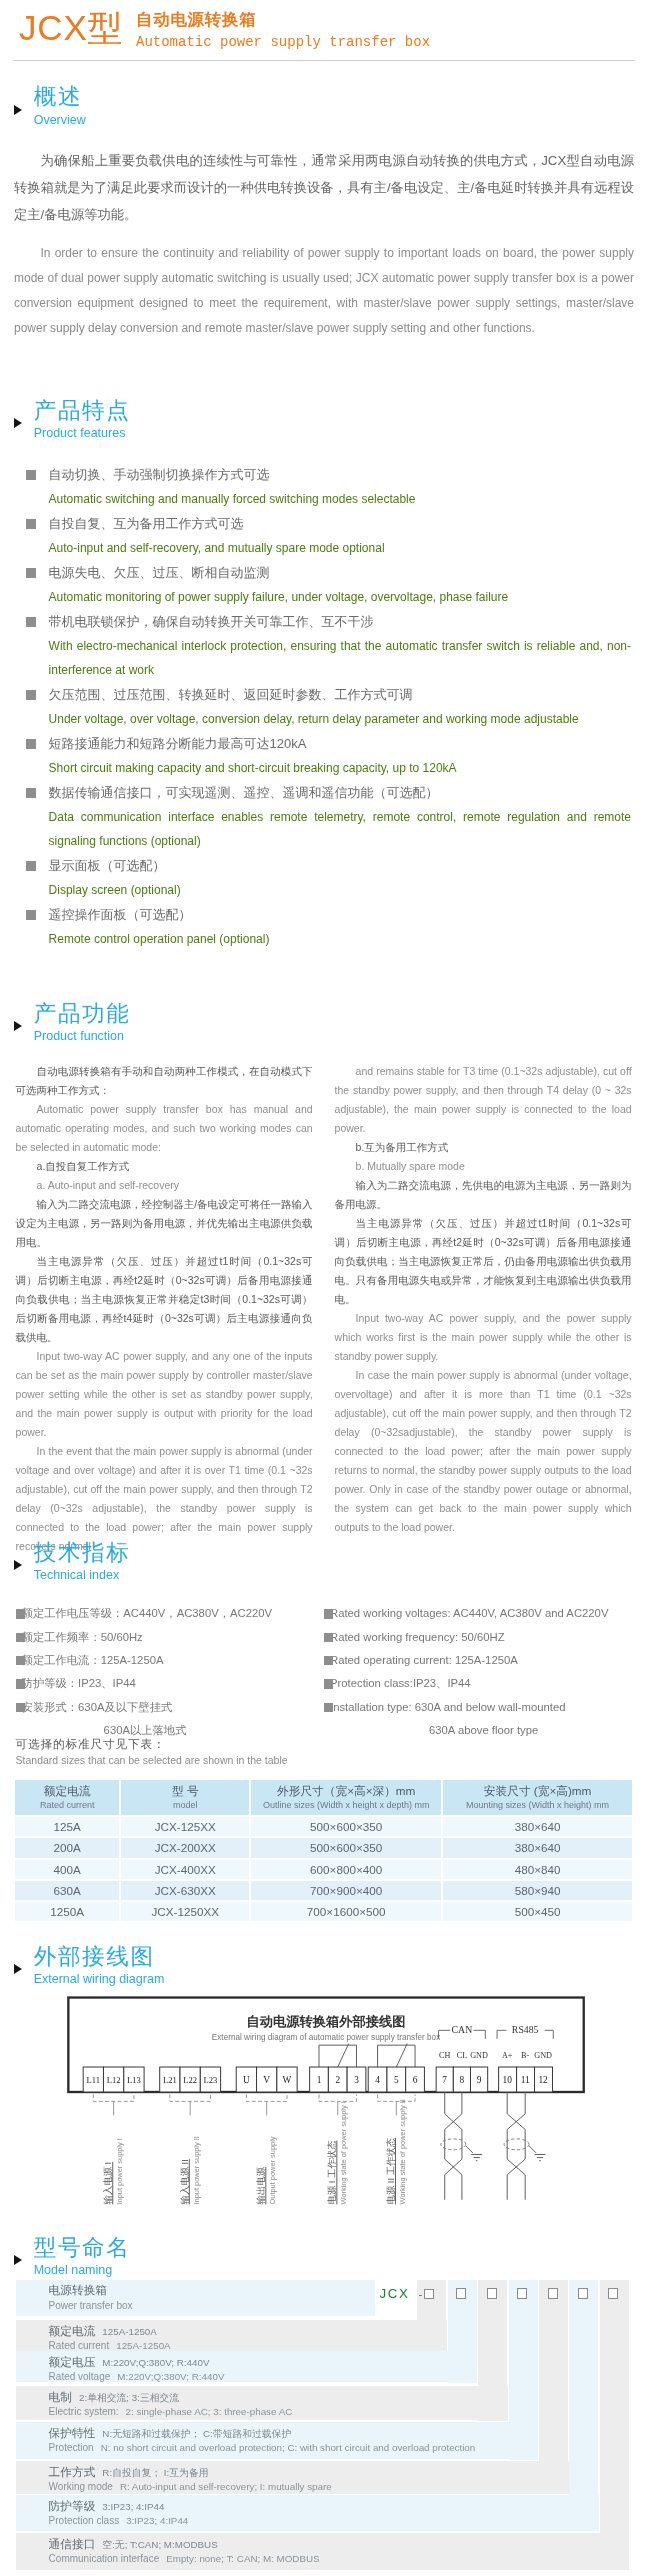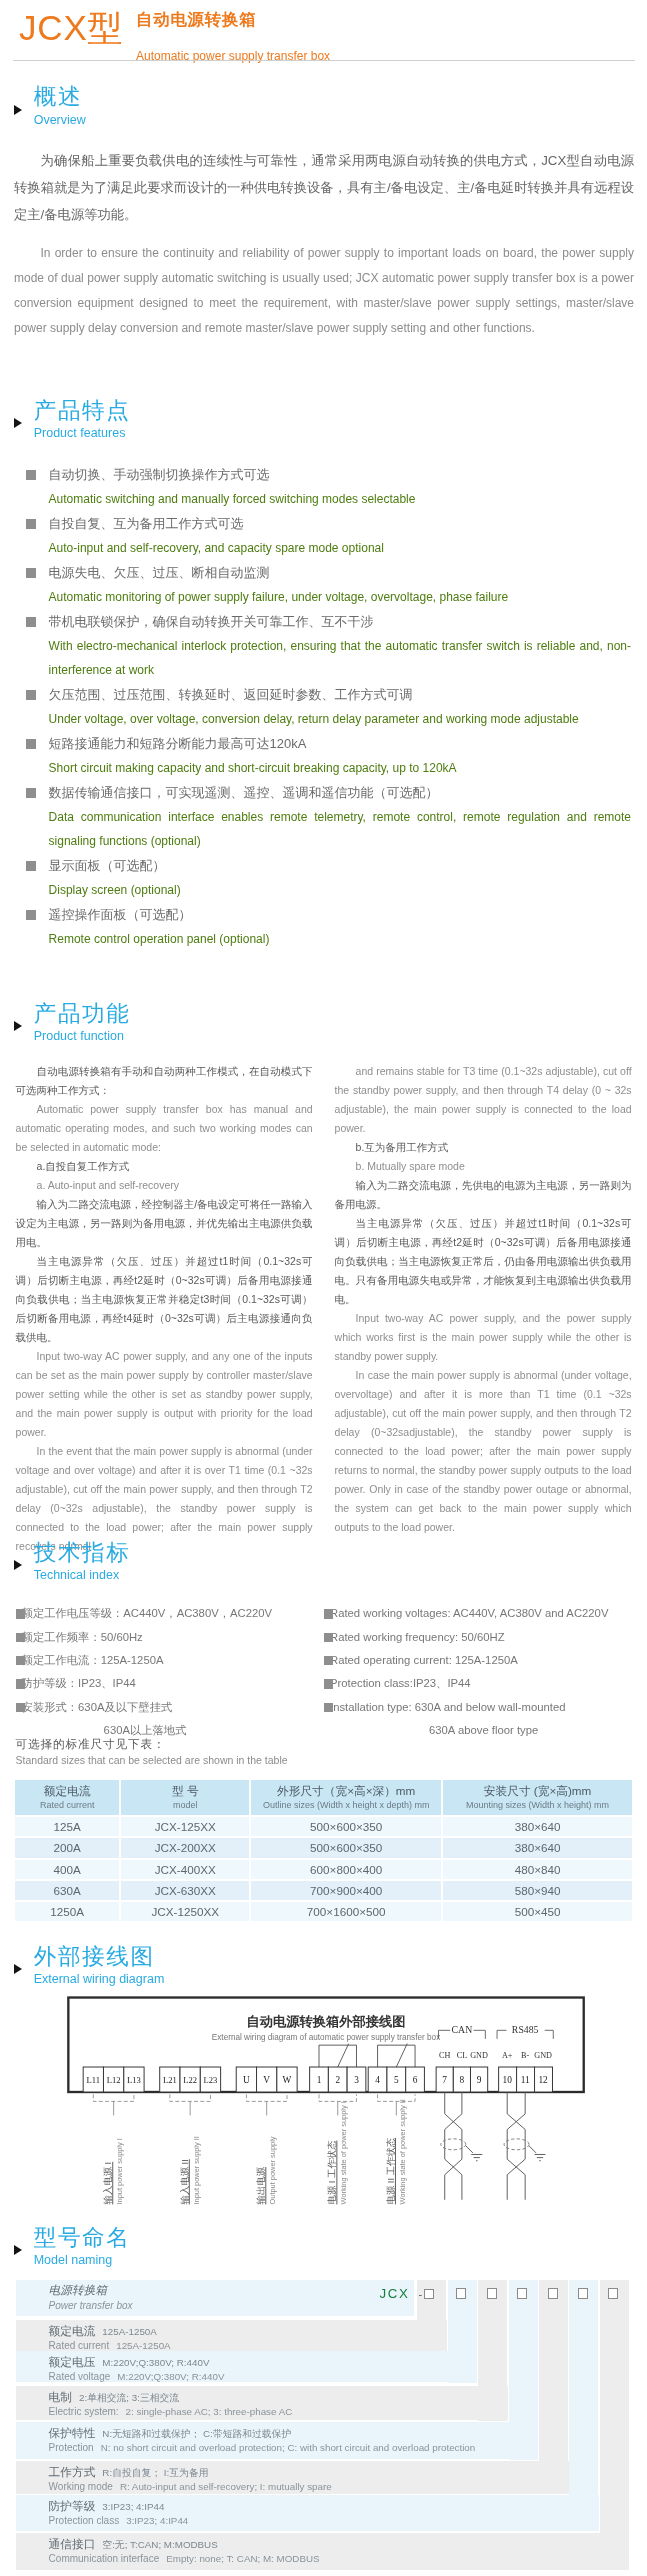--- a/index.html
+++ b/index.html
@@ -7,21 +7,21 @@
     width:648px; height:2576px; position:relative; overflow:hidden;
     background:#ffffff;
     font-family:"Liberation Sans","DejaVu Sans",sans-serif;
   }
   .sec { position:absolute; left:0; width:648px; }
 
   
   .brand { position:absolute; left:19px; top:4.7px; font-size:35px; color:#ee7a1e; letter-spacing:0.8px; }
   .brand-titles { position:absolute; left:136px; top:9.4px; color:#ee7a1e; }
   .bt-zh { font-size:16.4px; font-weight:bold; letter-spacing:0.8px; }
-  .bt-en { font-size:12px; margin-top:18px; }
+  .bt-en { font-size:14px; margin-top:3px;font-family:Liberation Mono, monospace; }
   .head-rule { position:absolute; top:60px; left:12.5px; width:622px; border-top:0.8px solid #cfcfcf; }
 
   
   .shead { display:flex; gap:11.7px; padding-left:14px;align-items:center; }
   .tri { width:0; height:0; border-left:8.6px solid #141414; border-top:5.5px solid transparent; border-bottom:5.5px solid transparent; margin-top:8.6px; flex:0 0 auto; }
   .sh-zh { font-size:22.6px; color:#29abe2; letter-spacing:1.6px; line-height:1.15; }
   .sh-en { font-size:12.5px; color:#29abe2; margin-top:2.3px; }
 
   
   .para-zh { margin:20px 14px 0; font-size:13.3px; color:#666; line-height:27px; text-align:justify; text-indent:2em; }
@@ -70,21 +70,21 @@
   .bgg { background:#ededed; }
   .nr-zh { font-size:11.7px; color:#5f6b73; }
   .nr-zh .val { font-size:9.8px; color:#7d8890; margin-left:7px; }
   .nr-en { font-size:10px; color:#8a949b; margin-top:1.6px; }
   .nr-en .val { font-size:9.8px; margin-left:7px; }
   .stripe { position:absolute; width:29px; top:15.6px; }
   .jcx { position:absolute; left:364px; top:22px; font-size:13.3px; color:#15803d; letter-spacing:1.6px; }
   .nboxwrap { position:absolute; top:24px; display:flex; align-items:center; gap:1.6px; color:#555; font-size:11px; }
   .nbox { width:8.6px; height:8.6px; border:1.6px solid #8a8a8a; background:#fff; display:block; }
 
-  .r1 { top:15.6px;  height:36px; width:398px;font-style:italic; }
+  .r1 { top:15.6px;  height:36px; width:359px; }
   .r2 { top:56px;  height:31px; width:431px; }
   .r3 { top:87px; height:31px; width:461px; }
   .r4 { top:122px; height:34px; width:492px; }
   .r5 { top:158px; height:37px; width:522px; }
   .r6 { top:197px; height:33px; width:553px; }
   .r7 { top:231px; height:36px; width:583px; }
   .r8 { top:269px; height:37px; width:604px; }
   .s1 { left:401px; height:70px; }
   .s2 { left:432px; height:103px; }
   .s3 { left:462px; height:141px; }
@@ -125,21 +125,21 @@
       <div class="sh-en">Product features</div>
     </div>
   </div>
   <div class="featlist">
     <div class="feat">
       <div class="feat-zh"><span class="sq"></span><span>自动切换、手动强制切换操作方式可选</span></div>
       <div class="feat-en">Automatic switching and manually forced switching modes selectable</div>
     </div>
     <div class="feat">
       <div class="feat-zh"><span class="sq"></span><span>自投自复、互为备用工作方式可选</span></div>
-      <div class="feat-en">Auto-input and self-recovery, and capacity spare mode optional</div>
+      <div class="feat-en">Auto-input and self-recovery, and mutually spare mode optional</div>
     </div>
     <div class="feat">
       <div class="feat-zh"><span class="sq"></span><span>电源失电、欠压、过压、断相自动监测</span></div>
       <div class="feat-en">Automatic monitoring of power supply failure, under voltage, overvoltage, phase failure</div>
     </div>
     <div class="feat">
       <div class="feat-zh"><span class="sq"></span><span>带机电联锁保护，确保自动转换开关可靠工作、互不干涉</span></div>
       <div class="feat-en">With electro-mechanical interlock protection, ensuring that the automatic transfer switch is reliable and, non-interference at work</div>
     </div>
     <div class="feat">
@@ -414,21 +414,21 @@
         <path d="M588,124 L588,152 L565,172 L565,210 L588,230 L588,262"></path>
         <ellipse cx="577" cy="191" rx="16" ry="7" stroke="#777" stroke-dasharray="4 3"></ellipse>
         <line x1="593" y1="193" x2="602" y2="202"></line>
         <path d="M600,204 H614 M603,208 H611 M606,212 H608"></path>
       </g>
     </svg>
   </div>
 </div>
 
 <div class="sec" style="top:2221px;height:355px;">
-  <div class="shead" style="margin-top:4px;">
+  <div class="shead" style="margin-top:14px;">
     <span class="tri"></span>
     <div>
       <div class="sh-zh">型号命名</div>
       <div class="sh-en">Model naming</div>
     </div>
   </div>
   <div class="nwrap">
 
     <div class="stripe s1 bgg"></div>
     <div class="stripe s2 bgb"></div>

